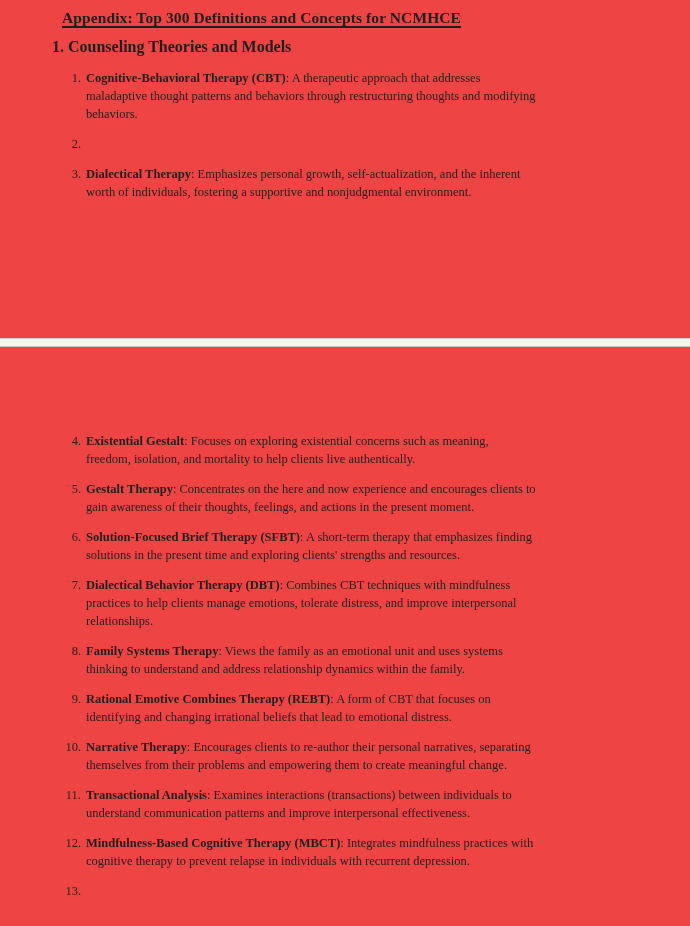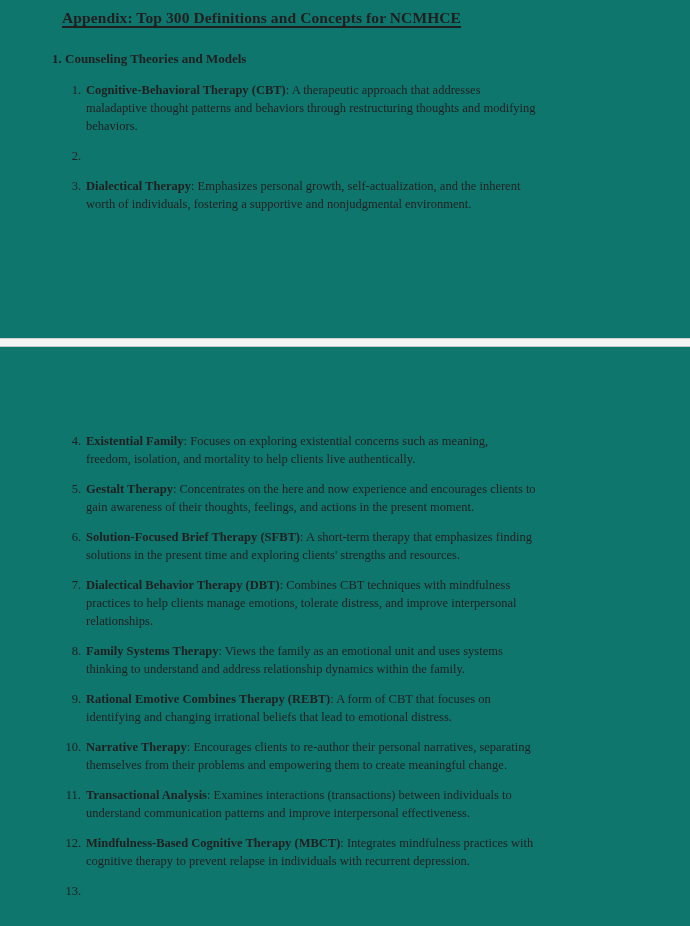--- a/index.html
+++ b/index.html
@@ -6,21 +6,21 @@
   html, body { background: #ffffff; }
   body {
     width: 690px;
     height: 926px;
     font-family: "Liberation Serif", serif;
     color: #1f1f1f;
     overflow: hidden;
     position: relative;
   }
   .page {
-    background: #0f766e;
+    background: #ef4444;
     overflow: hidden;
   }
   .page-1 {
     height: 338px;
     padding-top: 7px;
   }
   .page-break {
     height: 9px;
     background: #f5f5f5;
     border-top: 1px solid #cfcfcf;
@@ -34,22 +34,22 @@
     margin-left: 62px;
     font-size: 15.5px;
     line-height: 21px;
     font-weight: bold;
     text-decoration: underline;
     text-decoration-thickness: 1.5px;
     text-underline-offset: 3px;
     letter-spacing: 0.1px;
   }
   .section-heading {
-    margin: 23px 0 0 52px;
-    font-size: 13px;
+    margin: 11px 0 0 52px;
+    font-size: 16px;
     line-height: 16px;
     font-weight: bold;
   }
   .def-list {
     list-style: none;
     margin-top: 14px;
   }
   .page-2 .def-list { margin-top: 0; }
   .def-item {
     display: flex;
@@ -95,21 +95,21 @@
   </li>
 </ol>
 </div>
 
 <div class="page-break"></div>
 
 <div class="page page-2">
   <ol class="def-list">
   <li class="def-item">
     <span class="item-number">4.</span>
-    <span class="item-text"><span class="item-term">Existential Family</span><span class="item-definition">: Focuses on exploring existential concerns such as meaning,
+    <span class="item-text"><span class="item-term">Existential Gestalt</span><span class="item-definition">: Focuses on exploring existential concerns such as meaning,
 freedom, isolation, and mortality to help clients live authentically.</span></span>
   </li>
 
   <li class="def-item">
     <span class="item-number">5.</span>
     <span class="item-text"><span class="item-term">Gestalt Therapy</span><span class="item-definition">: Concentrates on the here and now experience and encourages clients to
 gain awareness of their thoughts, feelings, and actions in the present moment.</span></span>
   </li>
 
   <li class="def-item">

